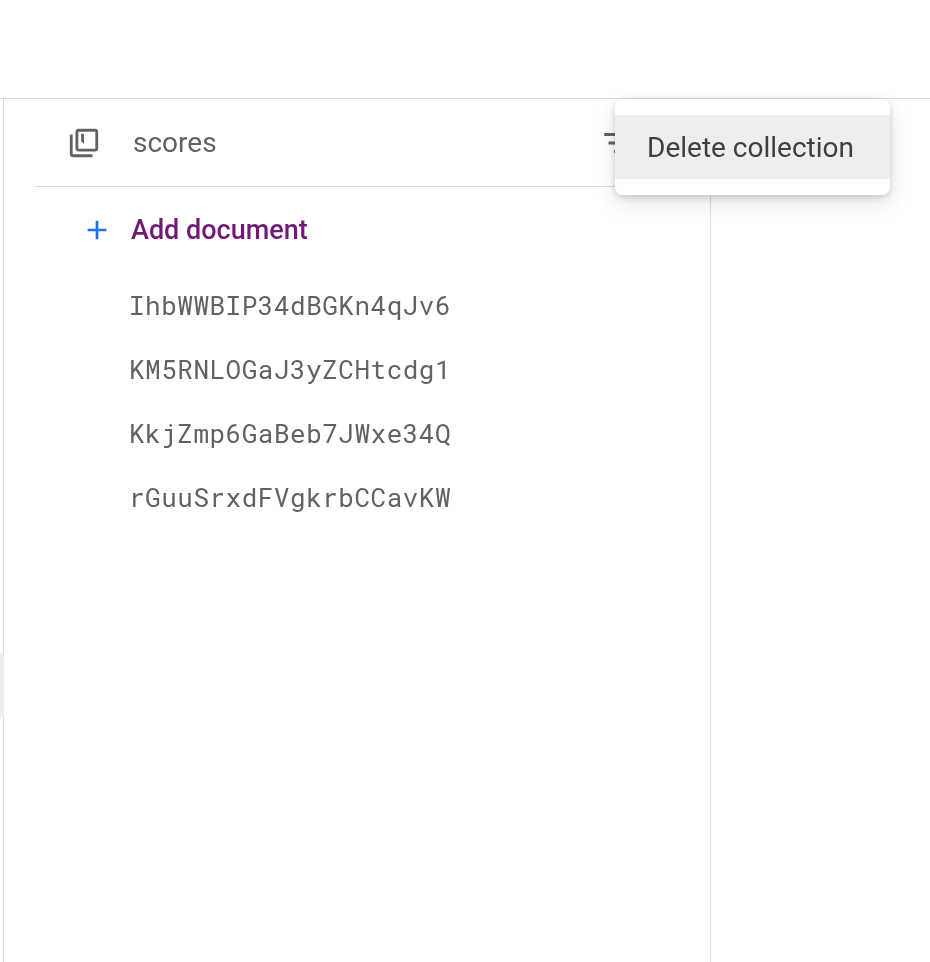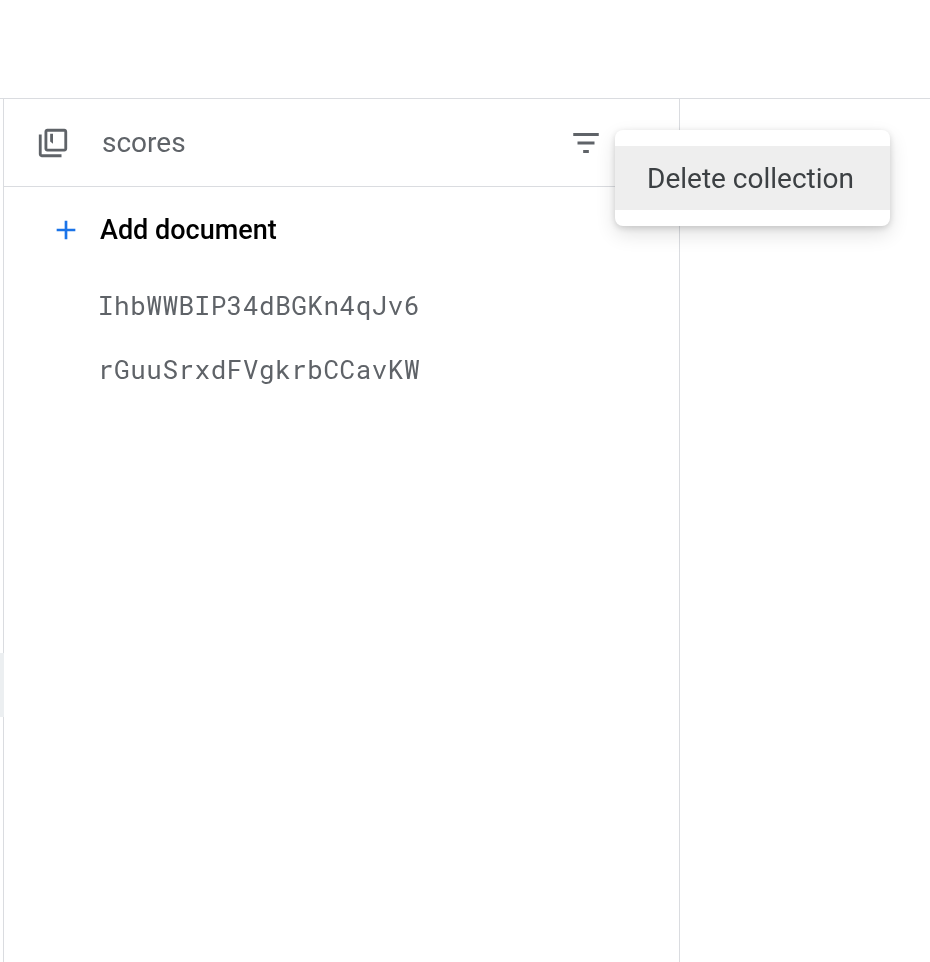--- a/index.html
+++ b/index.html
@@ -17,20 +17,21 @@
     }
     .top-spacer {
       width: 100%;
       height: 98px;
       background: #fff;
     }
     .container {
       display: flex;
       border-top: 1px solid #dadce0;
       height: calc(100% - 98px);
+      gap: 31px;
     }
     .left-sliver {
       width: 4px;
       border-right: 1px solid #dadce0;
       background: #fff;
       position: relative;
     }
     .left-sliver-segment {
       position: absolute;
       top: 554px;
@@ -92,21 +93,21 @@
     .add-icon {
       display: flex;
       align-items: center;
       justify-content: center;
       width: 36px;
       height: 36px;
     }
     .add-document-label {
       margin-left: 16px;
       font-size: 27px;
-      color: #000000;
+      color: #701a75;
       font-weight: 500;
     }
     .document-list {
       display: flex;
       flex-direction: column;
     }
     .document-item {
       height: 64px;
       display: flex;
       align-items: center;
@@ -116,21 +117,21 @@
       color: #5f6368;
       cursor: pointer;
       letter-spacing: 0.5px;
     }
     .right-panel {
       flex-grow: 1;
       background: #fff;
     }
     .context-menu {
       position: absolute;
-      top: 130px;
+      top: 99px;
       left: 615px;
       width: 275px;
       background: #fff;
       border-radius: 8px;
       box-shadow: 0 2px 6px rgba(0,0,0,0.15), 0 8px 20px rgba(0,0,0,0.12);
       padding: 16px 0;
       z-index: 100;
     }
     .context-menu-item {
       height: 64px;
@@ -175,20 +176,22 @@
       <span class="add-icon">
         <svg width="32" height="32" viewBox="0 0 24 24" fill="#1a73e8">
           <path d="M19 13h-6v6h-2v-6H5v-2h6V5h2v6h6v2z"></path>
         </svg>
       </span>
       <span class="add-document-label">Add document</span>
     </div>
 
     <div class="document-list">
       <div class="document-item">IhbWWBIP34dBGKn4qJv6</div>
+      <div class="document-item">KM5RNLOGaJ3yZCHtcdg1</div>
+      <div class="document-item">KkjZmp6GaBeb7JWxe34Q</div>
       <div class="document-item">rGuuSrxdFVgkrbCCavKW</div>
     </div>
 
   </div>
 
   <div class="right-panel"></div>
 
 </div>
 
 <div class="context-menu">

